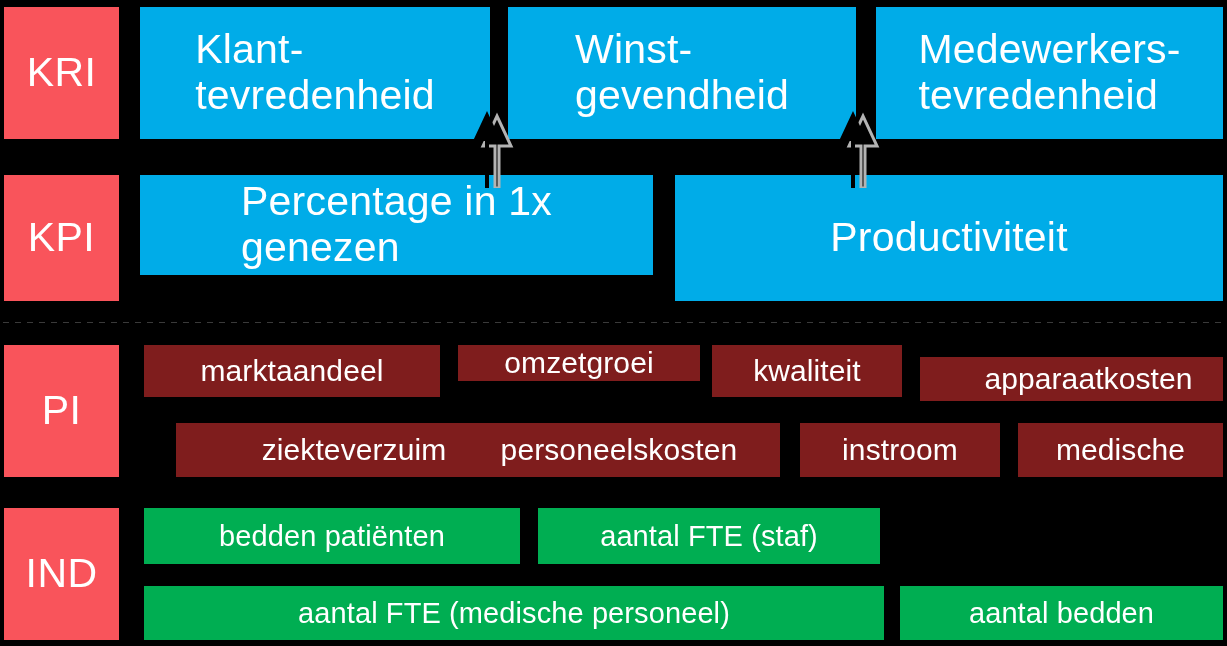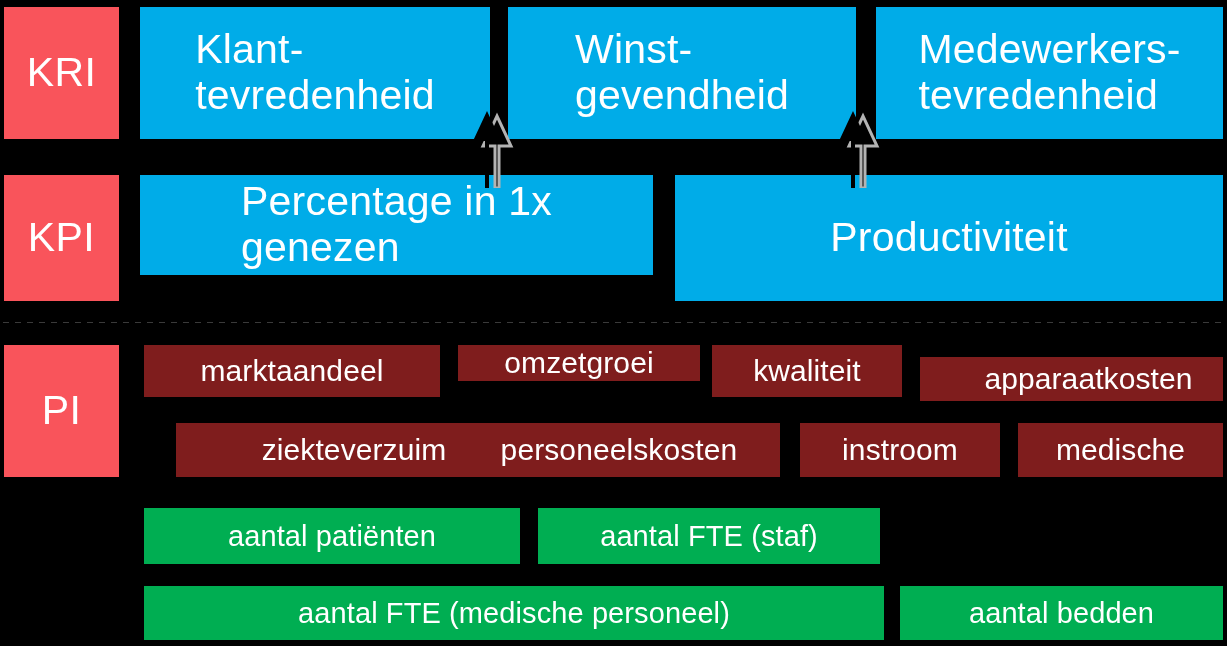--- a/index.html
+++ b/index.html
@@ -131,22 +131,23 @@
   <div class="box card-amber" style="left:920px; top:357px; width:303px; height:44px;padding-left:34px;">apparaatkosten</div>
 
   <div class="box card-amber" style="left:140px; top:423px; width:356px; height:54px;margin-left:36px;">ziekteverzuim</div>
 
   <div class="box card-amber" style="left:458px; top:423px; width:322px; height:54px;">personeelskosten</div>
 
   <div class="box card-amber" style="left:800px; top:423px; width:200px; height:54px;">instroom</div>
 
   <div class="box card-amber" style="left:1018px; top:423px; width:205px; height:54px;">medische</div>
 
+  <div class="box chip" style="left:4px; top:508px; width:115px; height:132px;">IND</div>
 
-  <div class="box card-green" style="left:144px; top:508px; width:376px; height:56px;">aantal patiënten</div>
+  <div class="box card-green" style="left:144px; top:508px; width:376px; height:56px;">bedden patiënten</div>
 
   <div class="box card-green" style="left:538px; top:508px; width:342px; height:56px;">aantal FTE (staf)</div>
 
 
   <div class="box card-green" style="left:144px; top:586px; width:740px; height:54px;">aantal FTE (medische personeel)</div>
 
   <div class="box card-green" style="left:900px; top:586px; width:323px; height:54px;">aantal bedden</div>
 
 </div>
 

